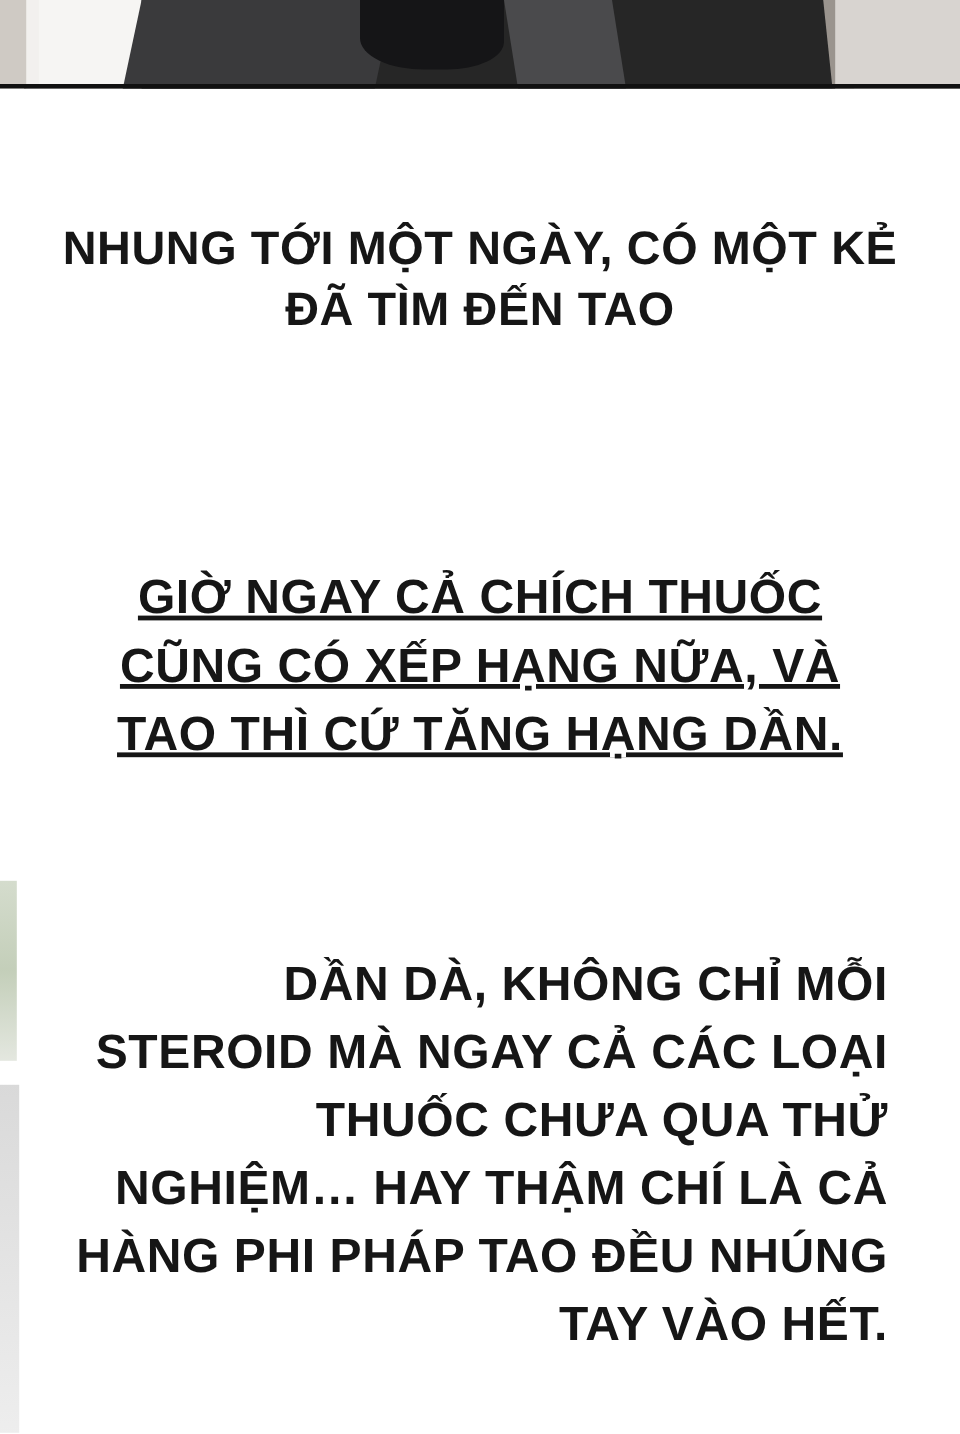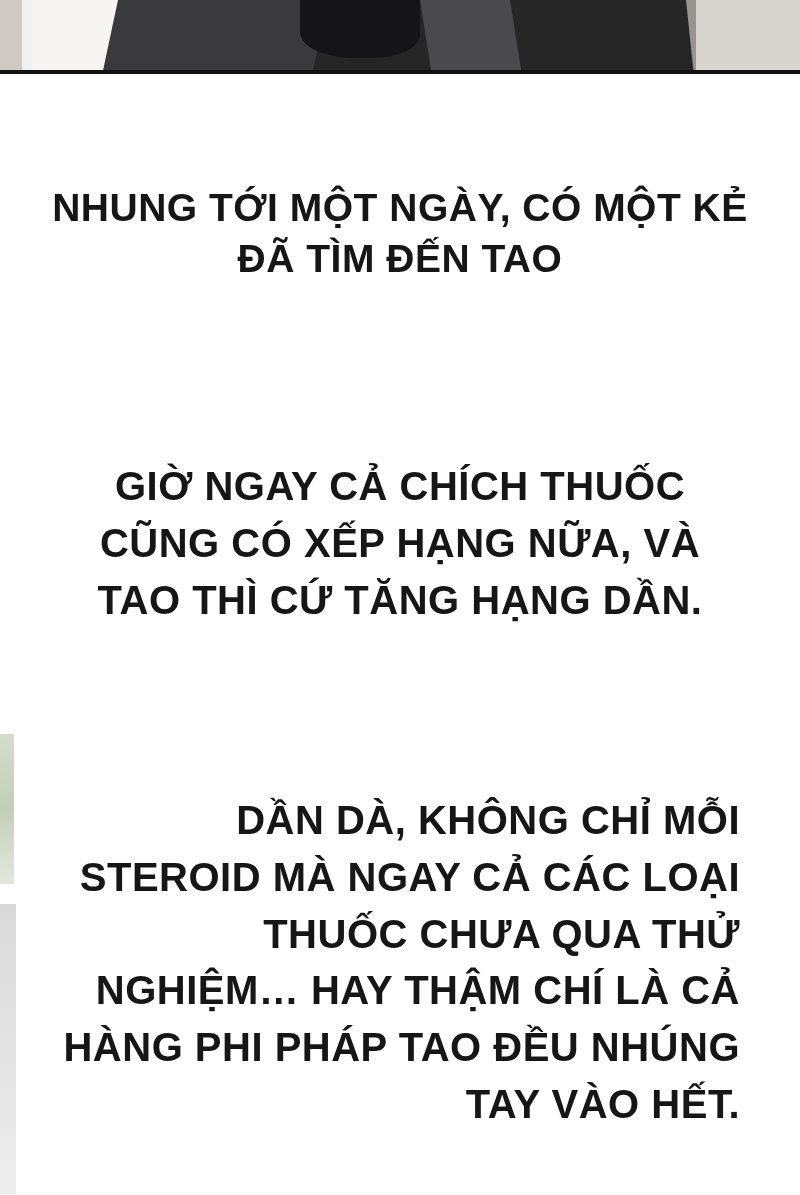--- a/index.html
+++ b/index.html
@@ -165,25 +165,26 @@
   }
   .block-1 {
     position: absolute;
     top: 80px;
     left: 40px;
     width: 720px;
     font-size: 39px;
   }
   .block-2 {
     position: absolute;
-    top: 356px;
+    top: 368px;
     left: 60px;
     width: 680px;
     font-size: 40px;
     line-height: 1.42;
+    text-decoration: underline;
   }
   .block-3 {
     position: absolute;
     top: 690px;
     left: 60px;
     width: 680px;
     font-size: 40px;
     line-height: 1.42;
     text-align: right;
   }

